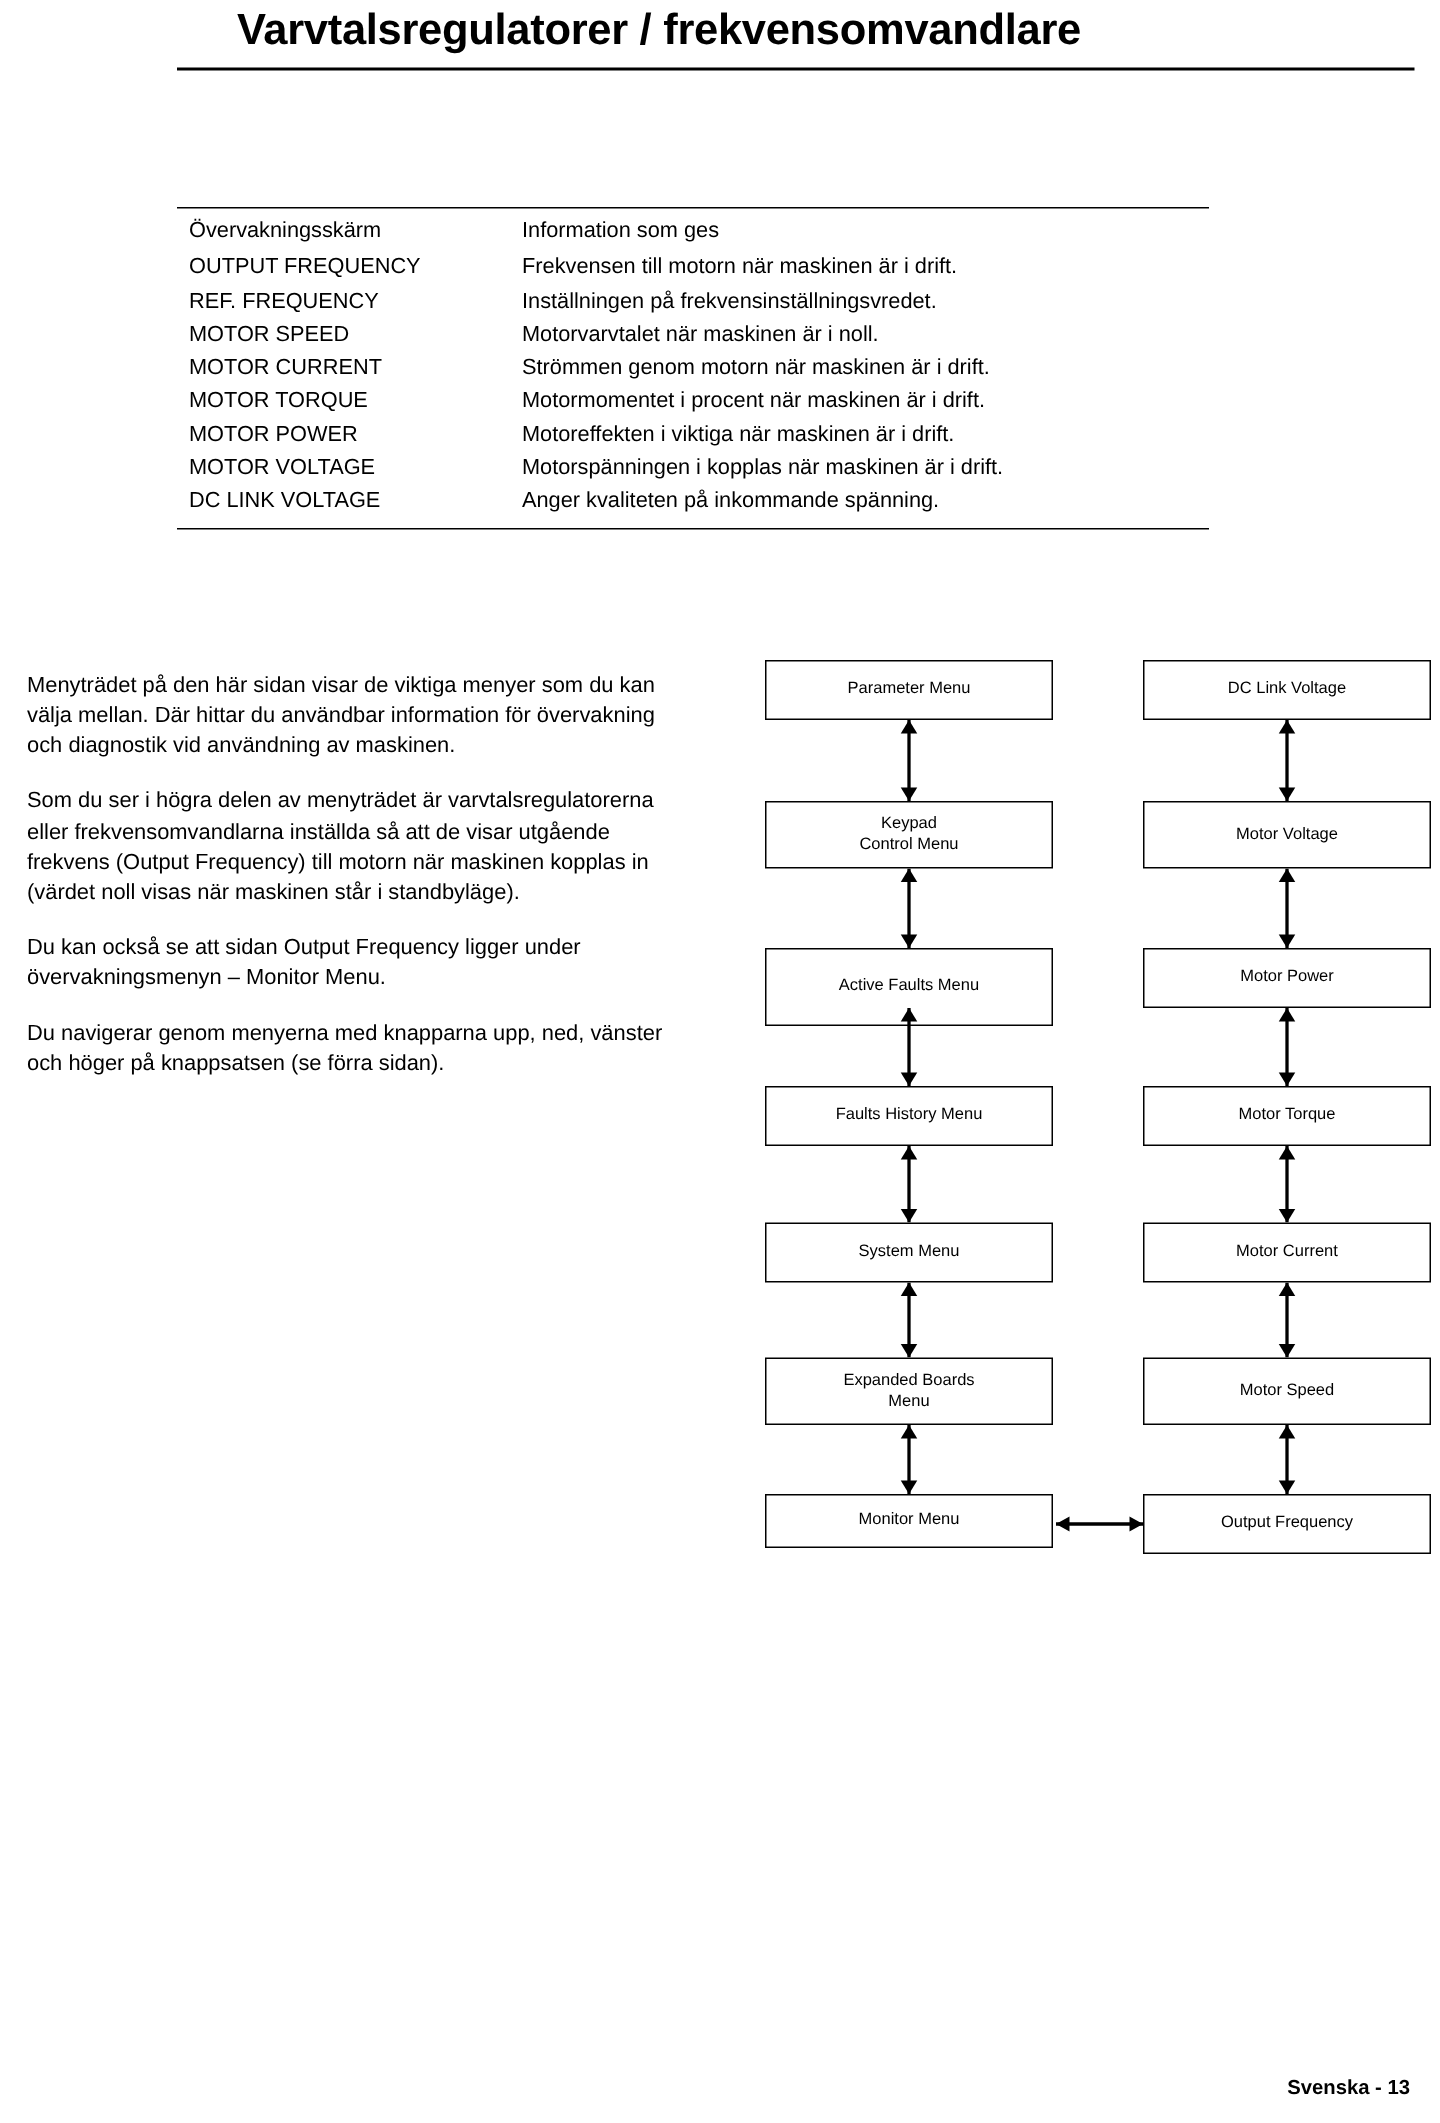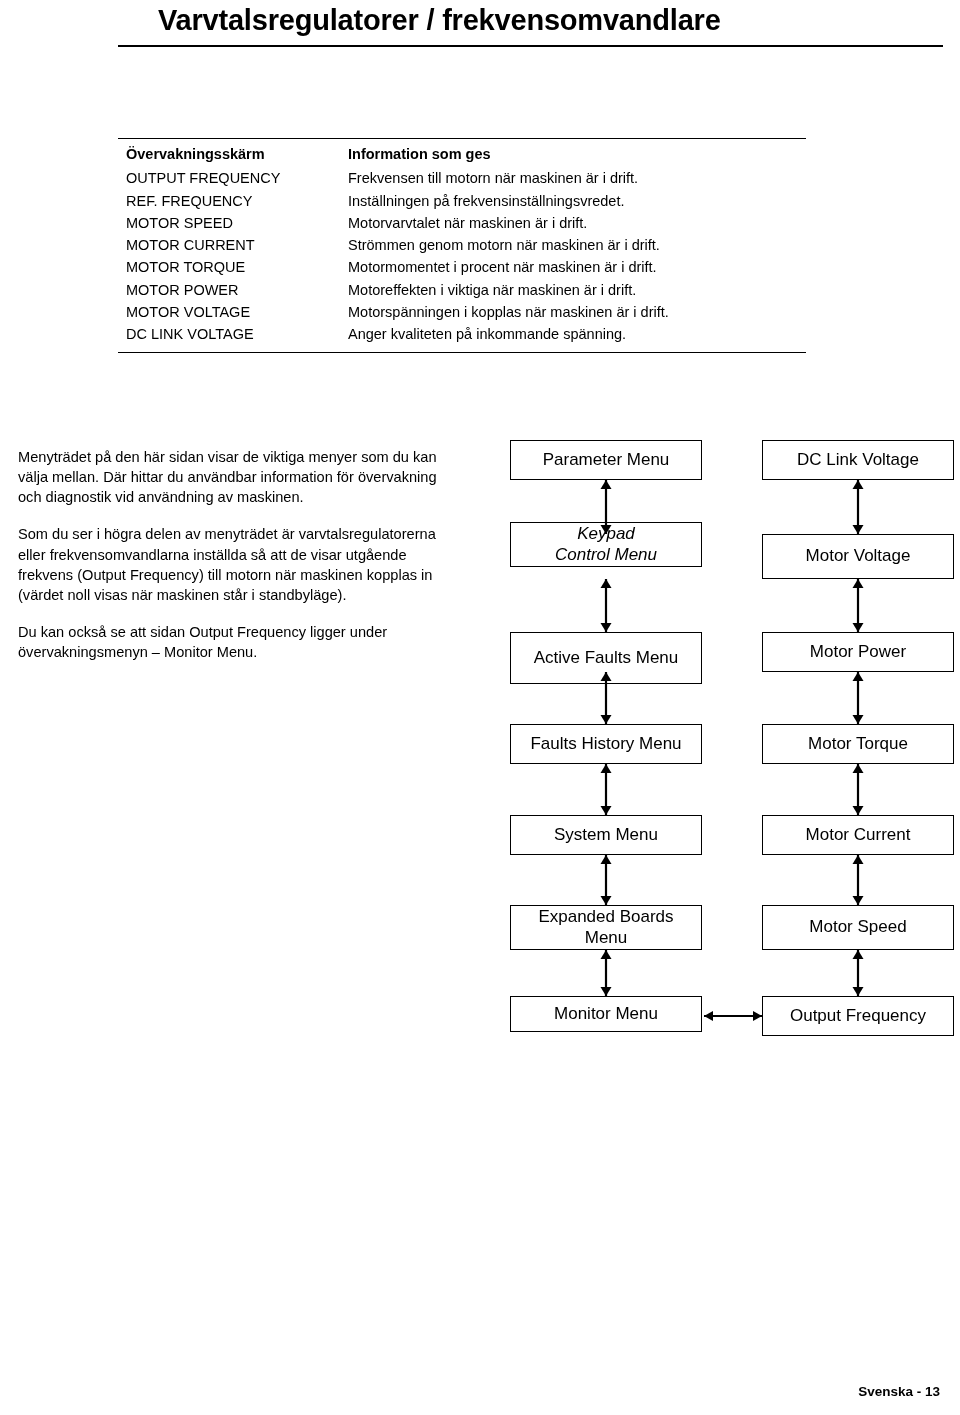--- a/index.html
+++ b/index.html
@@ -61,21 +61,21 @@
     font-size: 14.5px;
     padding: 2px 0 1px 0;
     vertical-align: top;
     line-height: 1.33;
   }
   #monitor-table td.col-screen {
     width: 222px;
     padding-left: 8px;
   }
   #monitor-table tr.head td {
-    font-weight: bold;
+    font-weight: normal;
     padding-bottom: 3px;
   }
 
   
   #left-text {
     position: absolute;
     left: 18px;
     top: 447px;
     width: 440px;
   }
@@ -95,21 +95,21 @@
   }
   .node {
     position: absolute;
     box-sizing: border-box;
     border: 1.5px solid #000;
     background: #fff;
     display: flex;
     align-items: center;
     justify-content: center;
     text-align: center;
-    font-size: 17px;
+    font-size: 11px;
     line-height: 1.2;
     padding: 2px 4px;
   }
   .col-left { left: 10px; width: 192px; }
   .col-right { left: 262px; width: 192px; }
 
   
   .varrow {
     position: absolute;
     width: 16px;
@@ -149,21 +149,21 @@
       <tr>
         <td class="col-screen">OUTPUT FREQUENCY</td>
         <td class="col-info">Frekvensen till motorn när maskinen är i drift.</td>
       </tr>
       <tr>
         <td class="col-screen">REF. FREQUENCY</td>
         <td class="col-info">Inställningen på frekvensinställningsvredet.</td>
       </tr>
       <tr>
         <td class="col-screen">MOTOR SPEED</td>
-        <td class="col-info">Motorvarvtalet när maskinen är i drift.</td>
+        <td class="col-info">Motorvarvtalet när maskinen är i noll.</td>
       </tr>
       <tr>
         <td class="col-screen">MOTOR CURRENT</td>
         <td class="col-info">Strömmen genom motorn när maskinen är i drift.</td>
       </tr>
       <tr>
         <td class="col-screen">MOTOR TORQUE</td>
         <td class="col-info">Motormomentet i procent när maskinen är i drift.</td>
       </tr>
       <tr>
@@ -179,26 +179,27 @@
         <td class="col-info">Anger kvaliteten på inkommande spänning.</td>
       </tr>
     </tbody>
   </table>
 </div>
 
 <div id="left-text">
   <p>Menyträdet på den här sidan visar de viktiga menyer som du kan välja mellan. Där hittar du användbar information för övervakning och diagnostik vid användning av maskinen.</p>
   <p>Som du ser i högra delen av menyträdet är varvtalsregulatorerna eller frekvensomvandlarna inställda så att de visar utgående frekvens (Output Frequency) till motorn när maskinen kopplas in (värdet noll visas när maskinen står i standbyläge).</p>
   <p>Du kan också se att sidan Output Frequency ligger under övervakningsmenyn – Monitor Menu.</p>
+  <p>Du navigerar genom menyerna med knapparna upp, ned, vänster och höger på knappsatsen (se förra sidan).</p>
 </div>
 
 <div id="menu-tree">
 
   <div class="node col-left" style="top:0px;  height:40px;">Parameter Menu</div>
-  <div class="node col-left" style="top:82px; height:45px;font-style:italic;">Keypad<br>Control Menu</div>
+  <div class="node col-left" style="top:94px; height:45px;">Keypad<br>Control Menu</div>
   <div class="node col-left" style="top:192px;height:52px;">Active Faults Menu</div>
   <div class="node col-left" style="top:284px;height:40px;">Faults History Menu</div>
   <div class="node col-left" style="top:375px;height:40px;">System Menu</div>
   <div class="node col-left" style="top:465px;height:45px;">Expanded Boards<br>Menu</div>
   <div class="node col-left" style="top:556px;height:36px;">Monitor Menu</div>
 
   <div class="node col-right" style="top:0px;  height:40px;">DC Link Voltage</div>
   <div class="node col-right" style="top:94px; height:45px;">Motor Voltage</div>
   <div class="node col-right" style="top:192px;height:40px;">Motor Power</div>
   <div class="node col-right" style="top:284px;height:40px;">Motor Torque</div>

